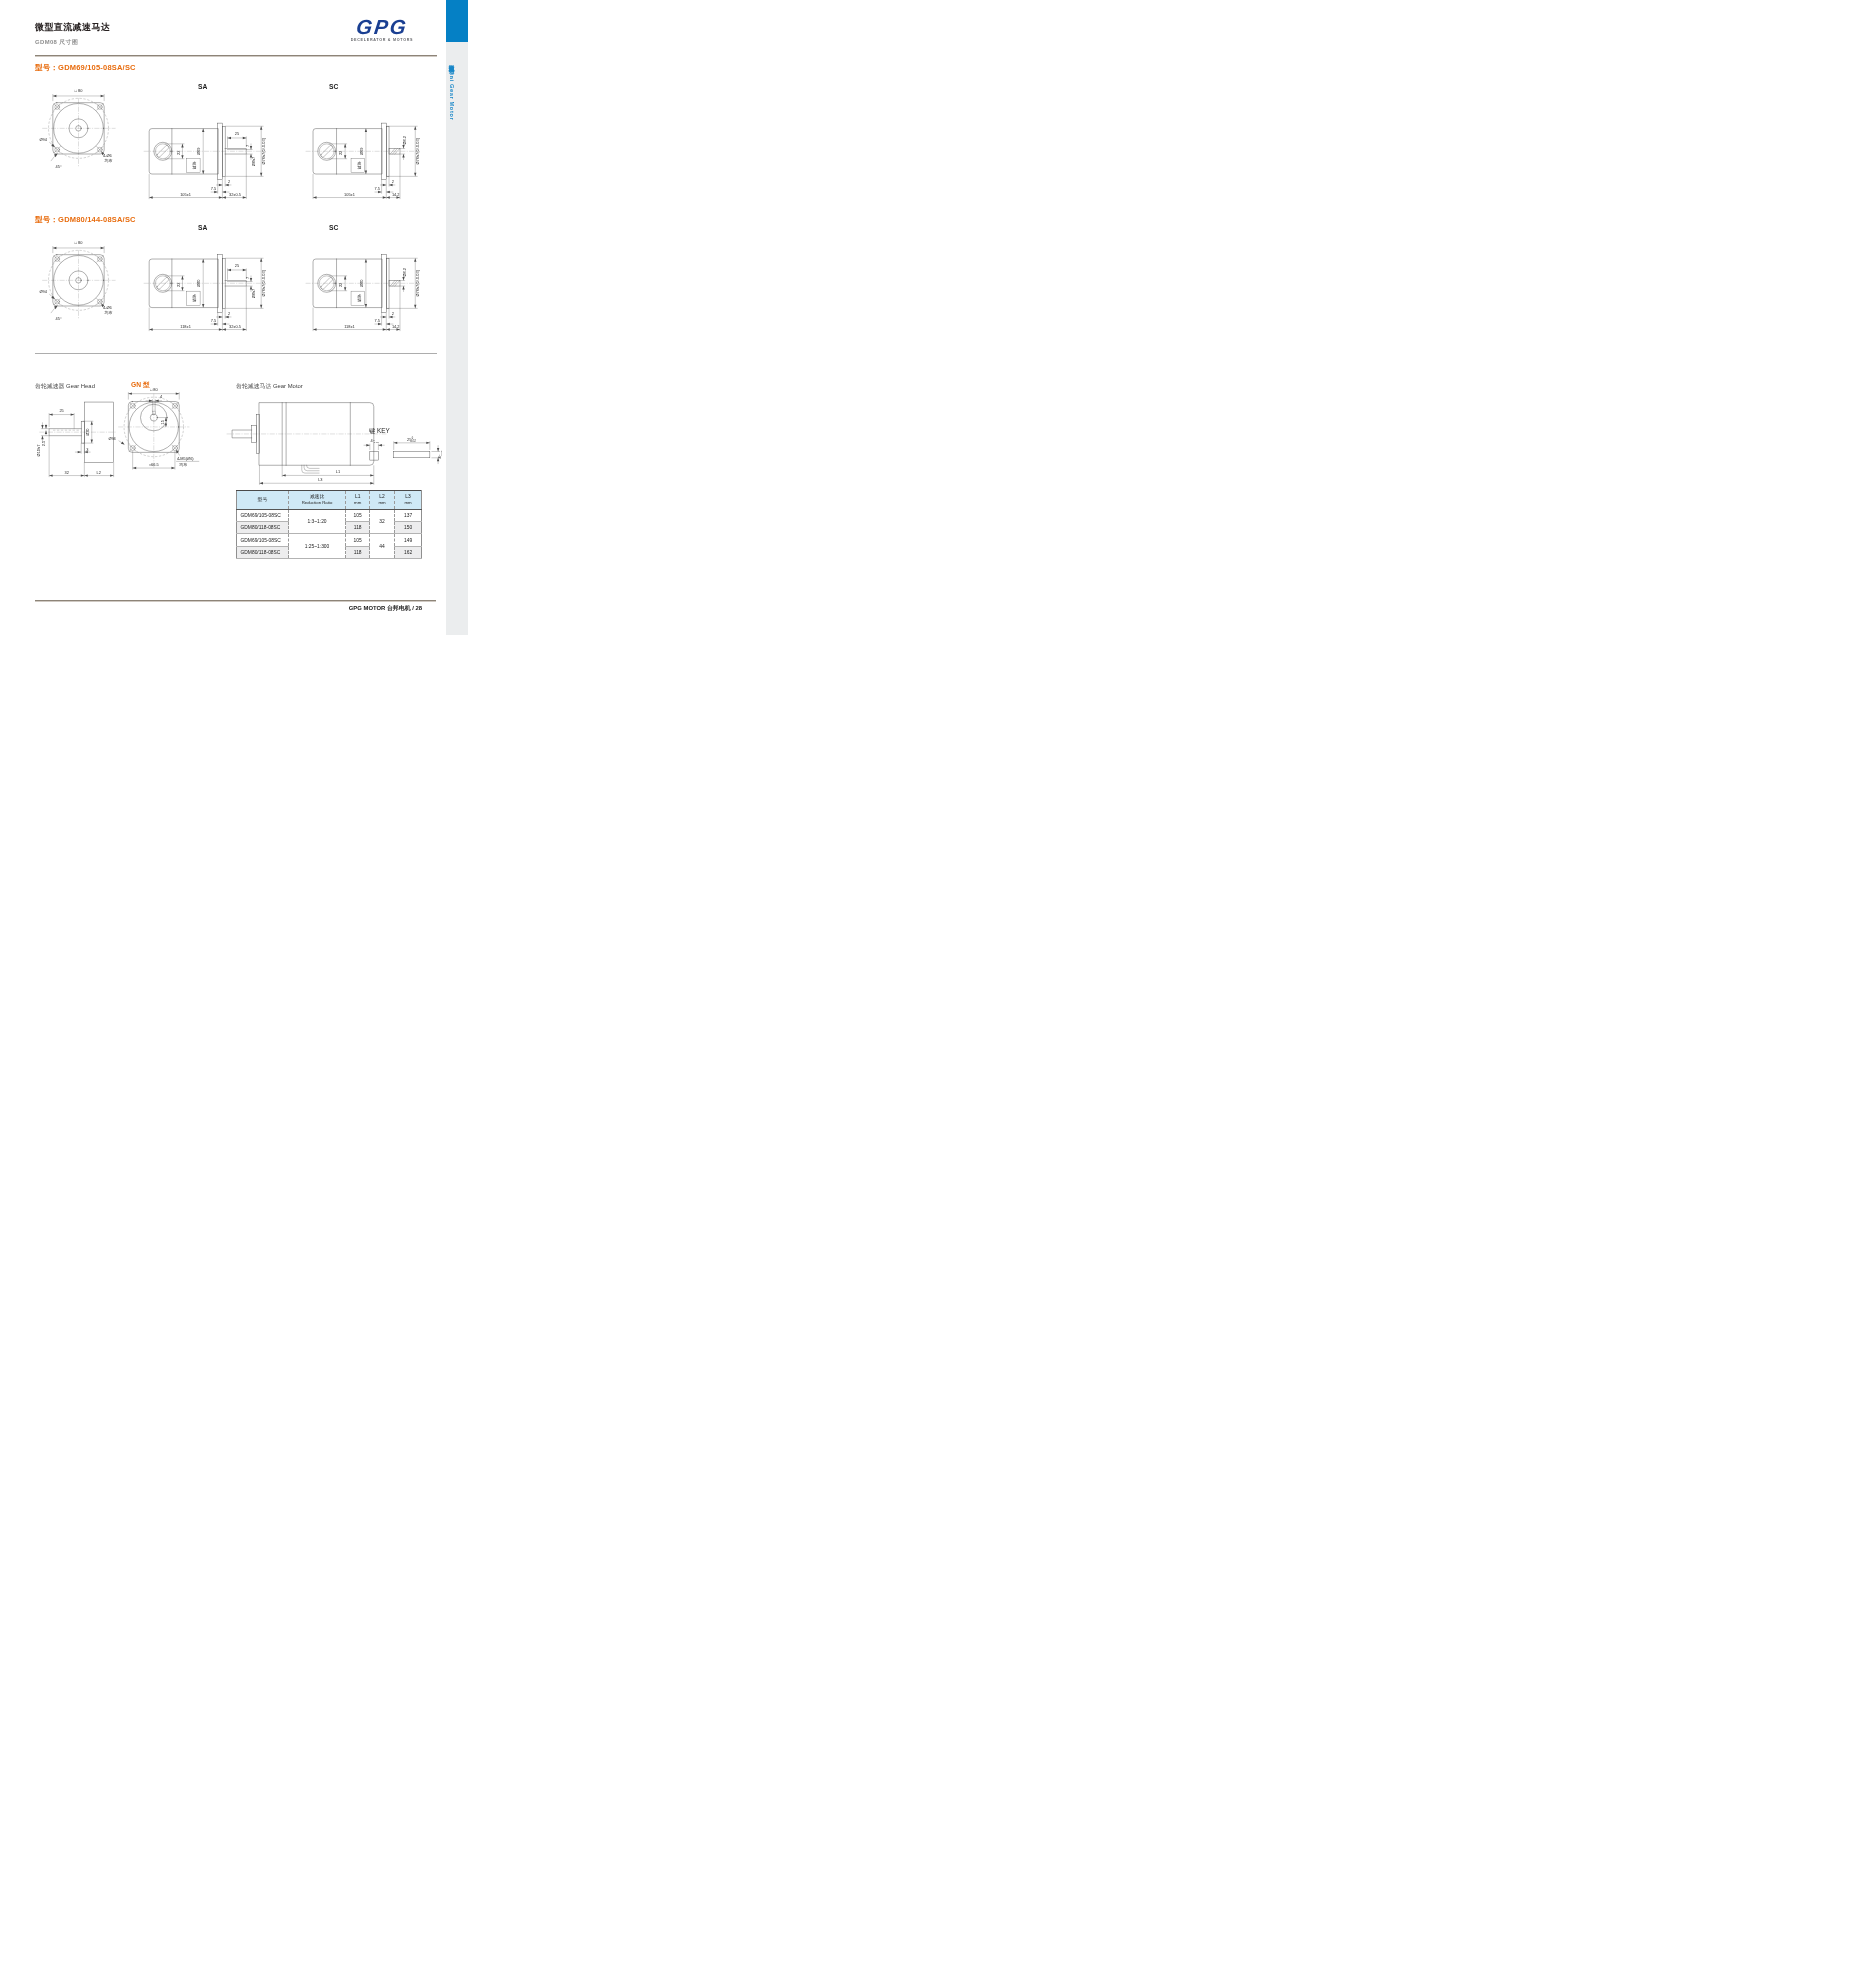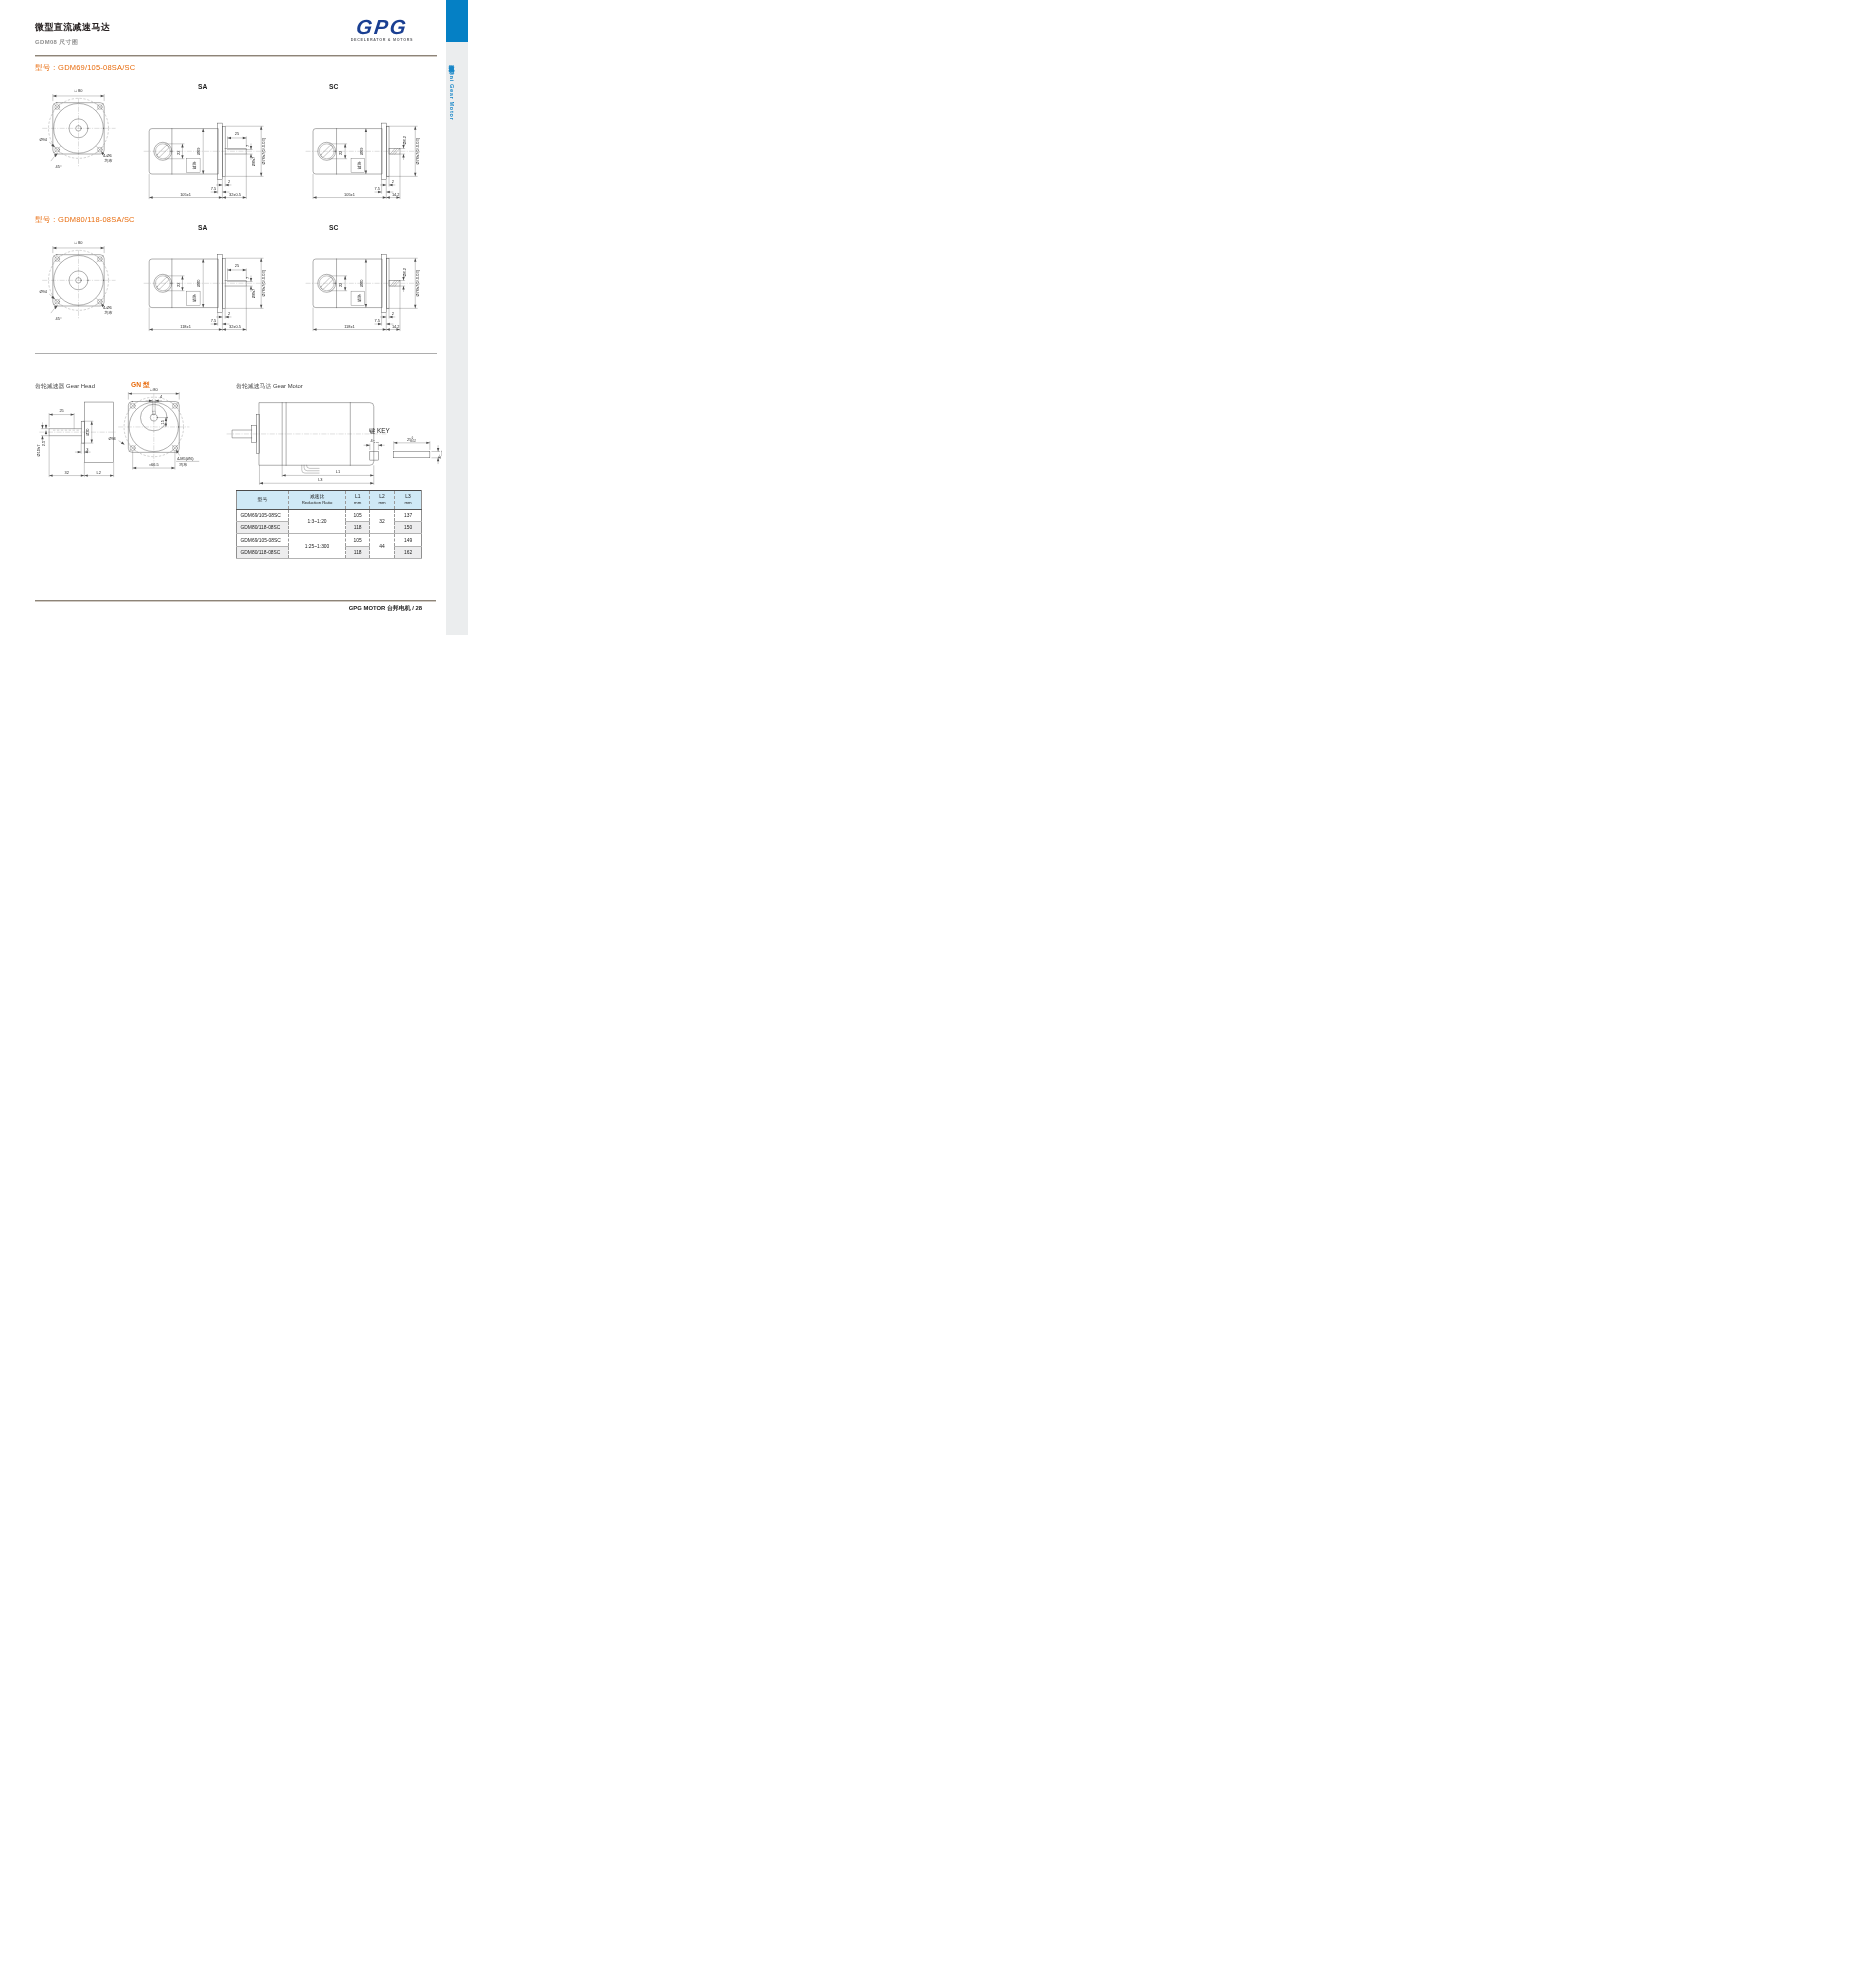--- a/index.html
+++ b/index.html
@@ -10,21 +10,21 @@
   .sub{font-size:5.9px;font-weight:bold;color:#8e8e8e;letter-spacing:0.4px}
   .rule{height:1.2px;background:#8d8478;border-bottom:0.4px solid #cfc9c2}
   .divider{height:0.4px;background:#adadad}
   .logo{width:84px;text-align:center}
   .logo-text{font-size:20.4px;font-weight:900;font-style:italic;color:#1a3f92;letter-spacing:2px;line-height:.85;transform:skewX(-7deg)}
   .logo-cap{margin-top:1.6px;font-size:3.7px;font-weight:bold;color:#67686c;letter-spacing:0.7px}
   .bluebox{background:#0580c5}
   .graystrip{background:#ebedee}
   .vside{writing-mode:vertical-rl;color:#1987c8;font-weight:bold;font-size:5.7px;letter-spacing:0.6px;height:165px}
   .vside .ven{margin-top:3.9px}
-  .sec-title{font-size:7.5px;font-weight:normal;color:#e86c0e;letter-spacing:0.2px}
+  .sec-title{font-size:7.5px;font-weight:bold;color:#e86c0e;letter-spacing:0.2px}
   .varlabel{font-size:6.7px;font-weight:bold;color:#1c1c1c}
   .lbl{font-size:5.9px;color:#3c3c3c}
   .lbl-orange{font-size:6.7px;font-weight:bold;color:#e86c0e}
   .keylbl{font-size:6.3px;color:#222}
   .footer-text{font-size:5.9px;font-weight:bold;color:#171717;text-align:right}
   
   svg .ln{stroke:#474747;stroke-width:1.1;fill:none;stroke-linecap:square}
   svg .thin{stroke-width:.8}
   svg .cl{stroke:#8a8a8a;stroke-width:.7;fill:none;stroke-dasharray:13 3 3 3}
   svg .dsh{stroke:#6f6f6f;stroke-width:.8;fill:none;stroke-dasharray:6 4}
@@ -241,21 +241,21 @@
     <path class="ar" d="M25 226l9 -3v6z"></path>
       <path class="ar" d="M212 226l-9 -3v6z"></path>
     <text class="t" x="118" y="222" text-anchor="middle">105±1</text>
     <line class="dim" x1="247" y1="115" x2="247" y2="230"></line>
     <line class="dim" x1="212" y1="226" x2="247" y2="226"></line>
     <path class="ar" d="M212 226l9 3v-6z"></path>
       <path class="ar" d="M247 226l-9 -3v6z"></path>
     <text class="t" x="236" y="222" text-anchor="middle" font-size="9.5">14.2</text>
   </svg>
 
-  <div class="abs sec-title" style="left:35px;top:215px">型号：GDM80/118-08SA/SC</div>
+  <div class="abs sec-title" style="left:35px;top:215px">型号：GDM80/144-08SA/SC</div>
   <div class="abs varlabel" style="left:198px;top:224px">SA</div>
   <div class="abs varlabel" style="left:329px;top:224px">SC</div>
 
   <svg class="abs" style="left:39px;top:231px" width="79" height="90" viewBox="0 0 200 228">
     <line class="cl" x1="8" y1="125" x2="194" y2="125"></line>
       <line class="cl" x1="100" y1="48" x2="100" y2="224"></line>
     <circle class="dsh" cx="100" cy="125" r="76"></circle>
     <rect class="ln" x="35" y="60" width="130" height="130" rx="10"></rect>
     <circle class="ln" cx="100" cy="125" r="63"></circle>
       <circle class="ln" cx="100" cy="125" r="24"></circle>

